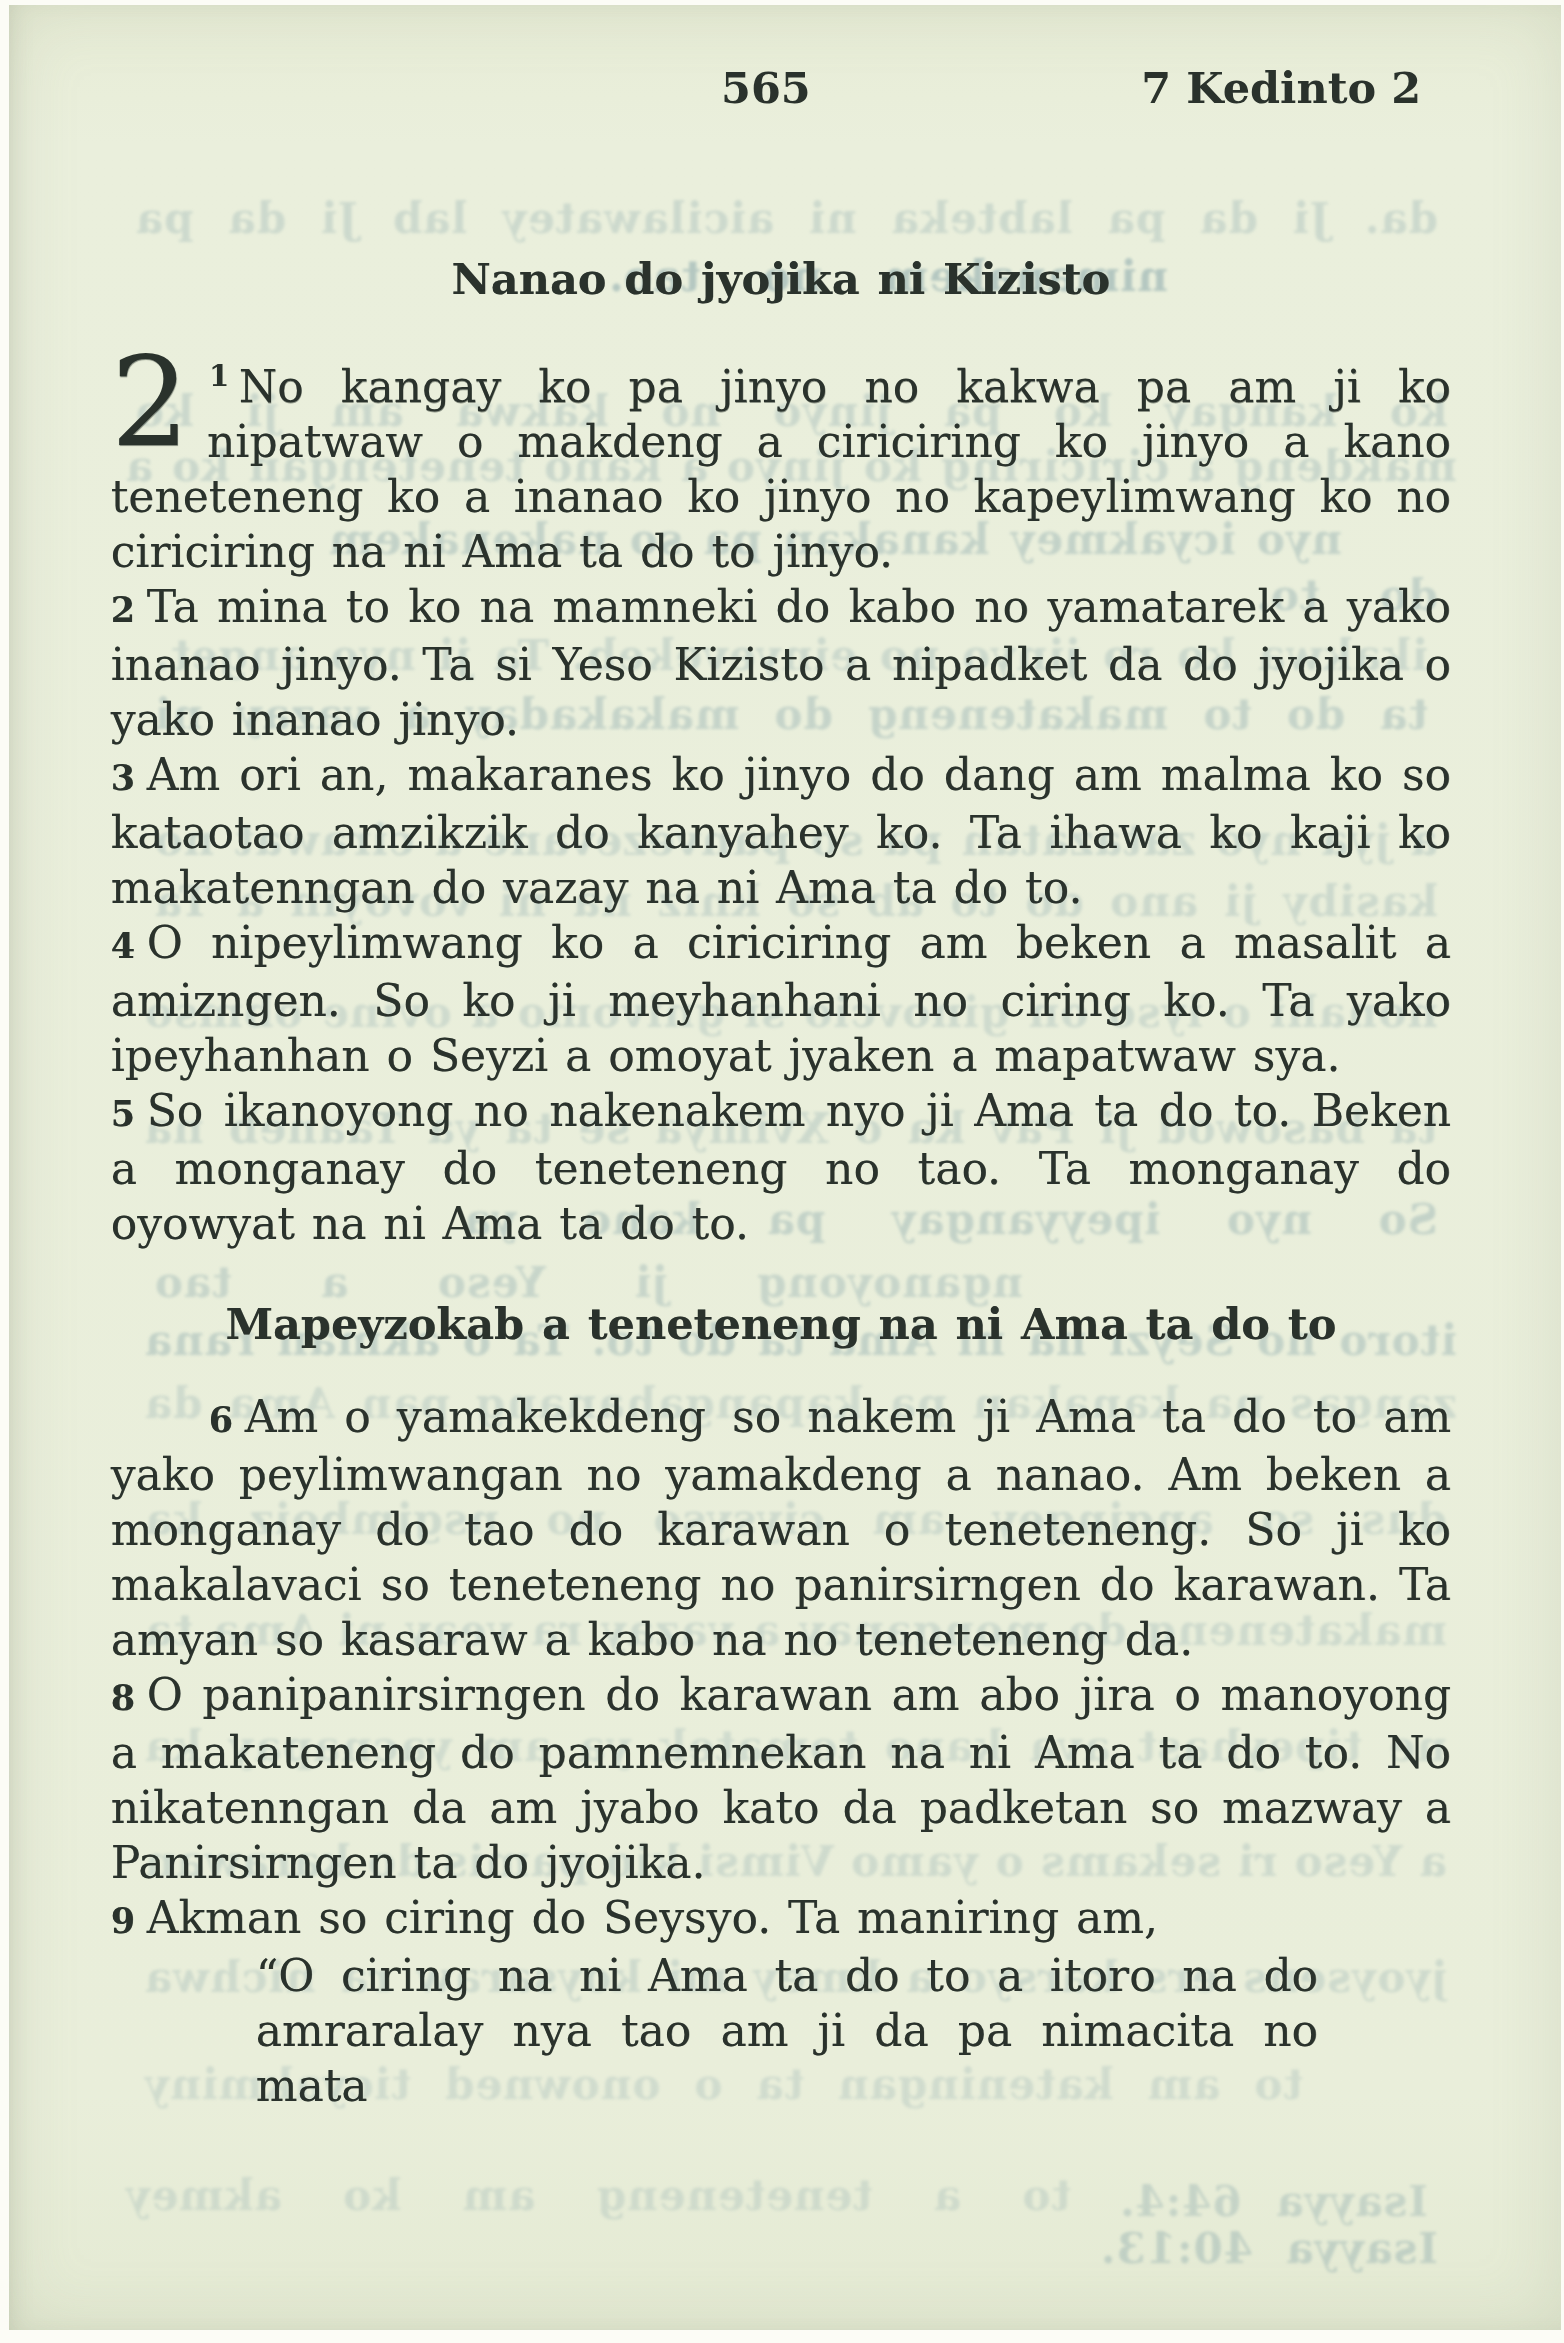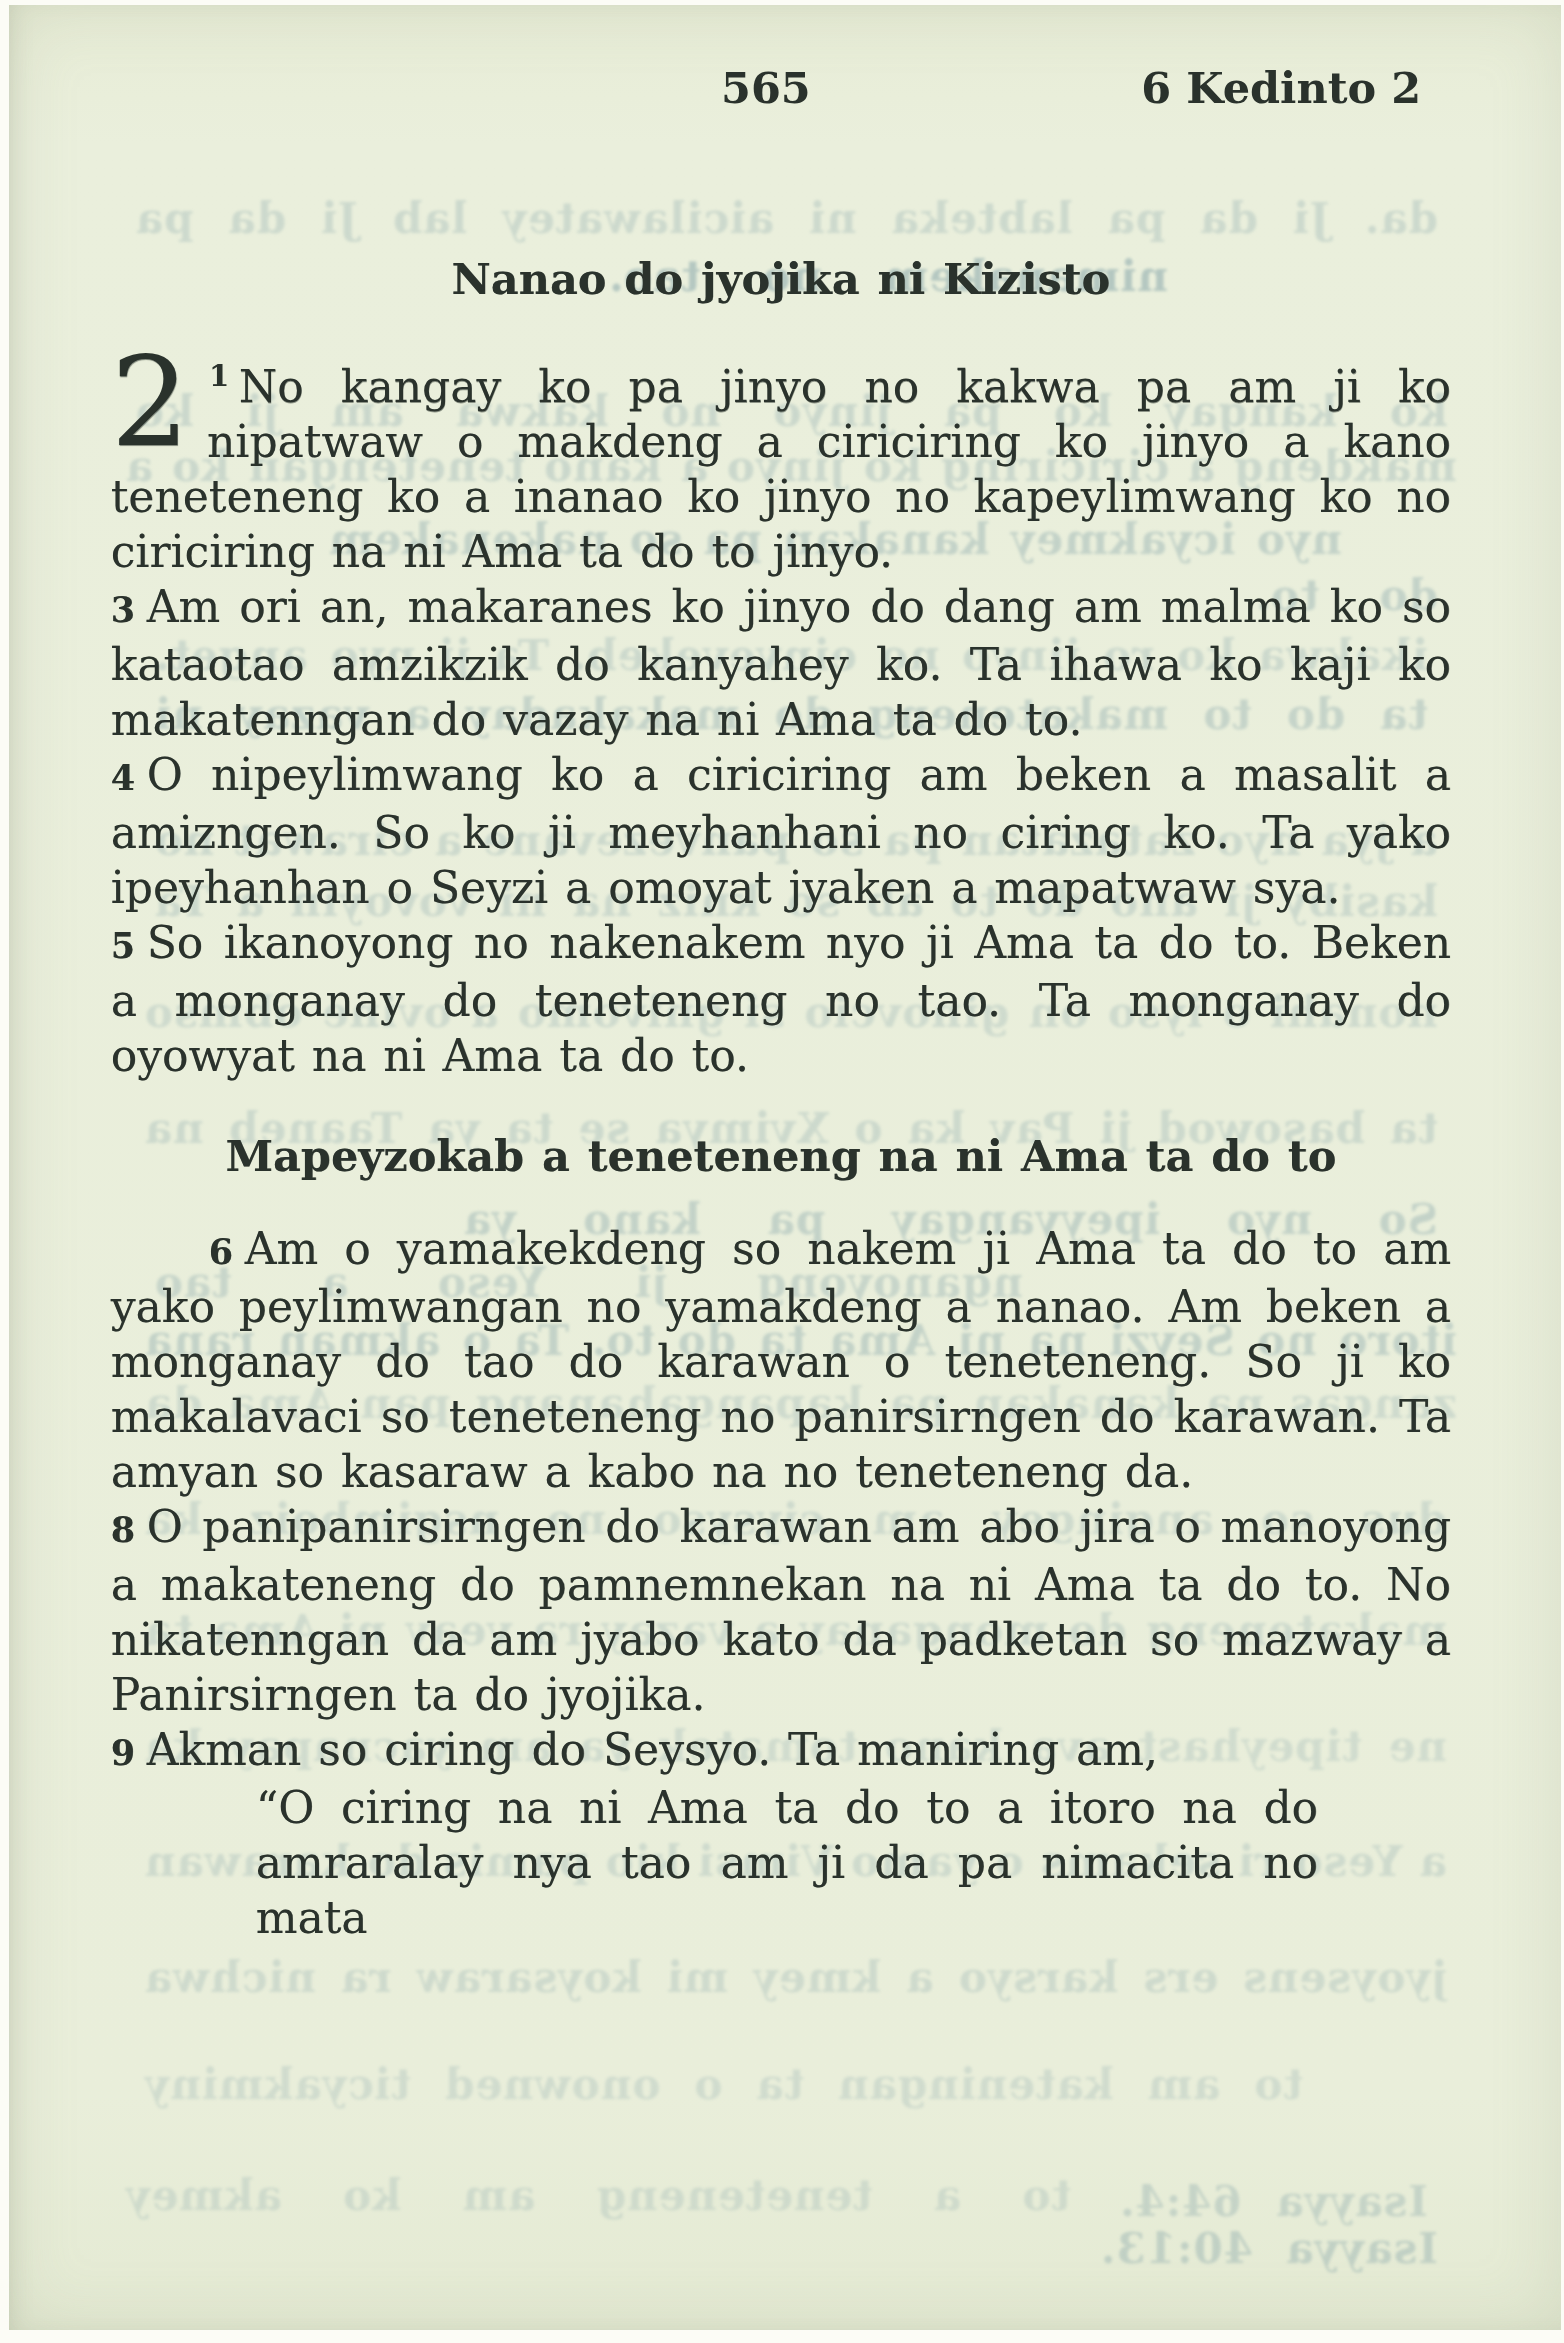--- a/index.html
+++ b/index.html
@@ -114,25 +114,26 @@
         <span class="bleed-line" style="top: 1834px; left: 135px; width: 1303px; opacity: 0.24;">a Yeso ri sekams o yamo Vimsi kio pamis do karawan</span>
         <span class="bleed-line" style="top: 1950px; left: 135px; width: 1303px; opacity: 0.24;">jyoysens ers karsyo a kmey mi koysaraw ra nichwa da ka</span>
         <span class="bleed-line" style="top: 2057px; left: 135px; width: 1159px; opacity: 0.22;">to am kateningan ta o onowned ticyakminy vahay a na</span>
         <span class="bleed-line" style="top: 2168px; left: 116px; width: 946px; opacity: 0.22;">to a teneteneng am ko akmey mateneng a mak</span>
         <span class="bleed-line" style="top: 2174px; left: 1110px; width: 309px; opacity: 0.3;">Isayya 64:4.</span>
         <span class="bleed-line" style="top: 2221px; left: 1091px; width: 338px; opacity: 0.34;">Isayya 40:13.</span>
       </div>
     <div class="content">
       <header class="running-head">
         <span class="pagenum">565</span>
-        <span class="bookref">6 Kedinto 2</span>
+        <span class="bookref">7 Kedinto 2</span>
       </header>
       <main id="body-col">
           <div class="section-heading first">Nanao do jyojika ni Kizisto</div>
           <p class="verse has-drop"><span class="drop">2</span><span class="vsup">1</span>No kangay ko pa jinyo no kakwa pa am ji ko nipatwaw o makdeng a ciriciring ko jinyo a kano teneteneng ko a inanao ko jinyo no kapeylimwang ko no ciriciring na ni Ama ta do to jinyo.</p>
+          <p class="verse"><span class="vnum">2</span>Ta mina to ko na mamneki do kabo no yamatarek a yako inanao jinyo. Ta si Yeso Kizisto a nipadket da do jyojika o yako inanao jinyo.</p>
           <p class="verse"><span class="vnum">3</span>Am ori an, makaranes ko jinyo do dang am malma ko so kataotao amzikzik do kanyahey ko. Ta ihawa ko kaji ko makatenngan do vazay na ni Ama ta do to.</p>
           <p class="verse"><span class="vnum">4</span>O nipeylimwang ko a ciriciring am beken a masalit a amizngen. So ko ji meyhanhani no ciring ko. Ta yako ipeyhanhan o Seyzi a omoyat jyaken a mapatwaw sya.</p>
           <p class="verse"><span class="vnum">5</span>So ikanoyong no nakenakem nyo ji Ama ta do to. Beken a monganay do teneteneng no tao. Ta monganay do oyowyat na ni Ama ta do to.</p>
           <div class="section-heading">Mapeyzokab a teneteneng na ni Ama ta do to</div>
           <p class="verse indent"><span class="vnum">6</span>Am o yamakekdeng so nakem ji Ama ta do to am yako peylimwangan no yamakdeng a nanao. Am beken a monganay do tao do karawan o teneteneng. So ji ko makalavaci so teneteneng no panirsirngen do karawan. Ta amyan so kasaraw a kabo na no teneteneng da.</p>
           <p class="verse"><span class="vnum">8</span>O panipanirsirngen do karawan am abo jira o manoyong a makateneng do pamnemnekan na ni Ama ta do to. No nikatenngan da am jyabo kato da padketan so mazway a Panirsirngen ta do jyojika.</p>
           <p class="verse"><span class="vnum">9</span>Akman so ciring do Seysyo. Ta maniring am,</p>
           <div class="quote-line">“O ciring na ni Ama ta do to a itoro na do</div>
           <div class="quote-line">amraralay nya tao am ji da pa nimacita no mata</div>
         </main>

